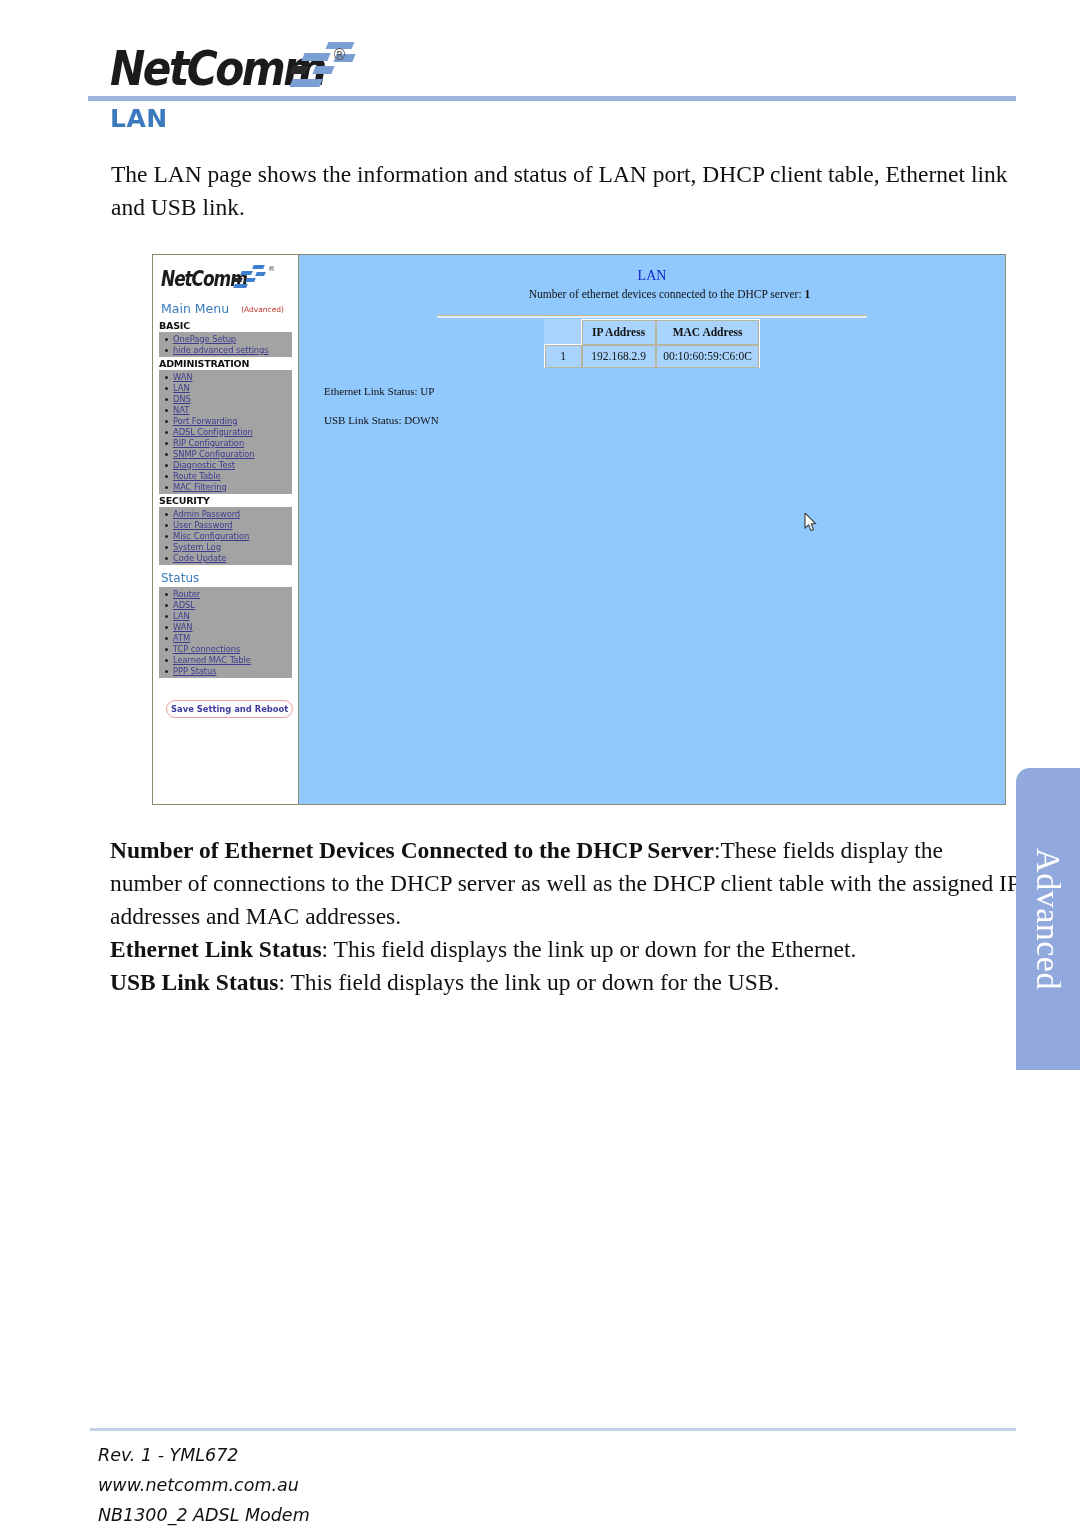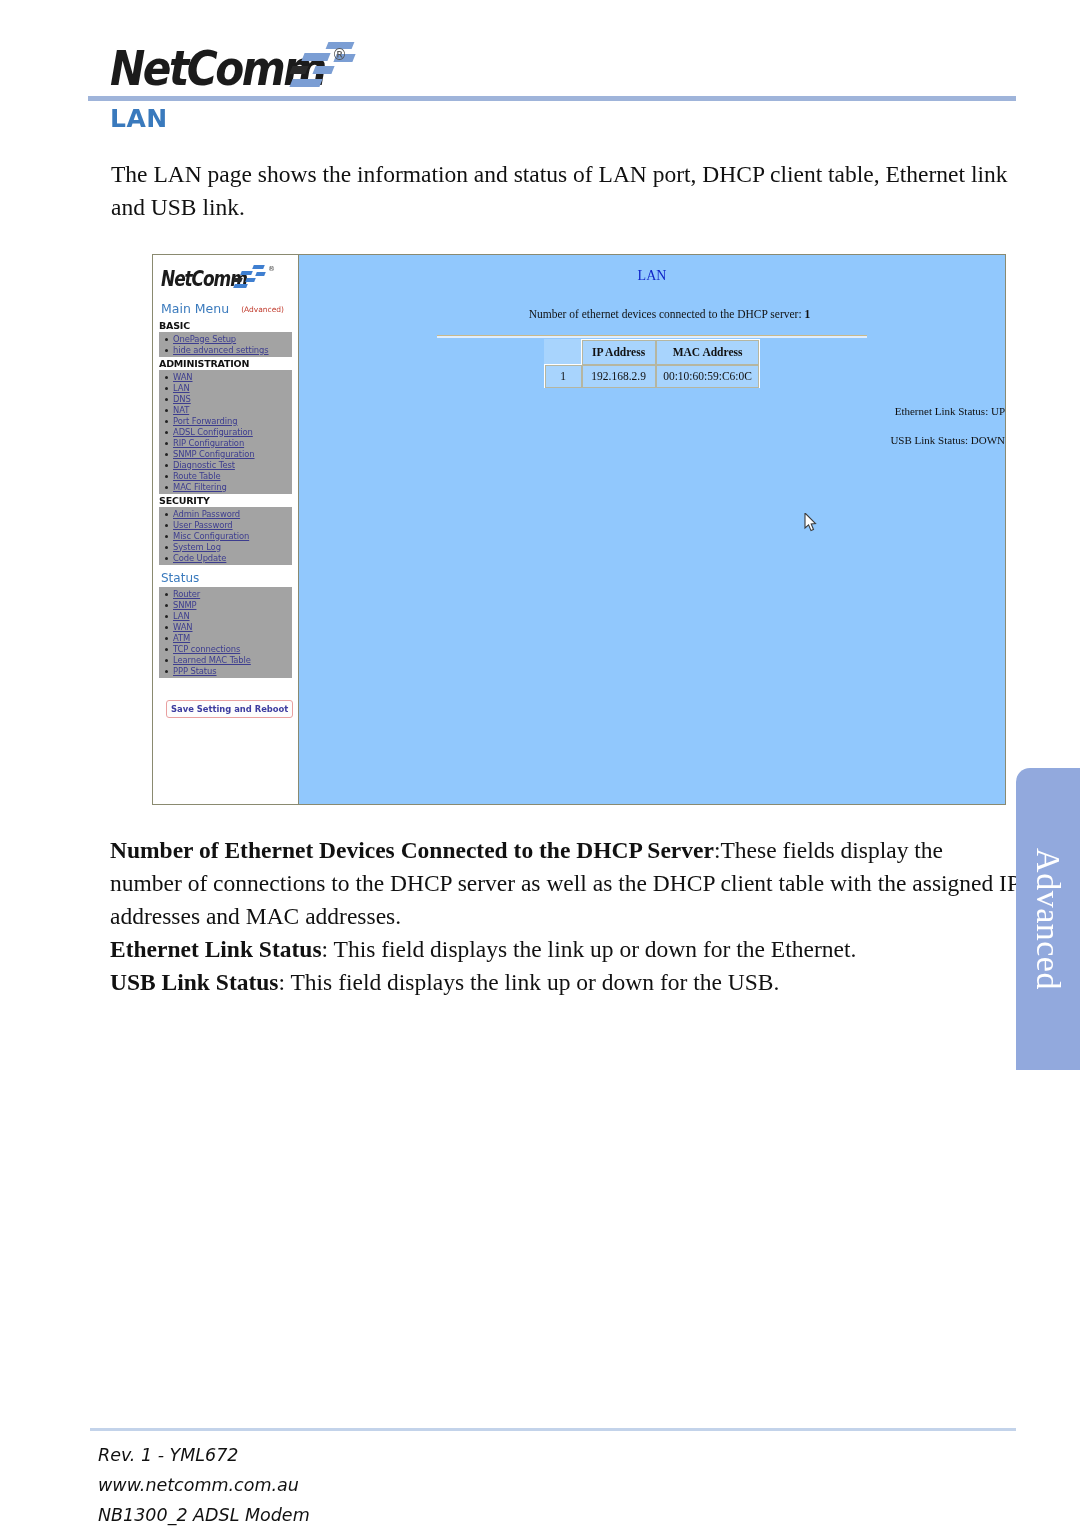--- a/index.html
+++ b/index.html
@@ -213,21 +213,21 @@
     margin: 20px 0 0 13px;
   }
   #save-reboot-button {
     display: inline-block;
     font-family: "DejaVu Sans", sans-serif;
     font-size: 8.4px;
     font-weight: bold;
     color: #3d3d9f;
     border: 1px solid #e9a0a0;
     background: #fdfdfd;
-    border-radius: 3px;
+    border-radius: 9px;
     padding: 3px 4px;
     white-space: nowrap;
   }
 
   
   #router-content {
     position: absolute;
     left: 146px; top: 0;
     right: 0; bottom: 0;
     background: #91c8fd;
@@ -236,21 +236,21 @@
     text-align: center;
     color: #1026c8;
     font-size: 14px;
     margin-top: 13px;
     font-family: "Liberation Serif", serif;
   }
   #dhcp-count-line {
     text-align: center;
     color: #111;
     font-size: 11.5px;
-    margin-top: 24px;
+    margin-top: 4px;
     padding-left: 35px;
   }
   #dhcp-count-line b { font-weight: bold; }
   #table-top-rule {
     width: 430px;
     height: 2px;
     background: #dfeeff;
     border-top: 1px solid #c9b98a;
     margin: 15px auto 0 auto;
   }
@@ -267,24 +267,25 @@
     font-family: "Liberation Serif", serif;
     color: #111;
     text-align: center;
     padding: 5px 7px;
     font-weight: normal;
   }
   #dhcp-table th { font-weight: bold; padding: 6px 10px; }
   #dhcp-table .idx-col { width: 22px; }
   #dhcp-table .blank-corner { border: none; outline: none; background: transparent; }
   #ethernet-status-line, #usb-status-line {
-    text-align: right;
+    text-align: left;
     font-size: 11px;
     color: #111;
     margin-top: 17px;
+    padding-left: 25px;
   }
   #mouse-cursor {
     position: absolute;
     left: 505px;
     top: 258px;
     width: 14px;
     height: 19px;
   }
 
   
@@ -422,21 +423,21 @@
       <a class="menu-item">Admin Password</a>
       <a class="menu-item">User Password</a>
       <a class="menu-item">Misc Configuration</a>
       <a class="menu-item">System Log</a>
       <a class="menu-item">Code Update</a>
     </div>
 
     <div id="status-heading">Status</div>
     <div class="menu-group">
       <a class="menu-item">Router</a>
-      <a class="menu-item">SNMP</a>
+      <a class="menu-item">ADSL</a>
       <a class="menu-item">LAN</a>
       <a class="menu-item">WAN</a>
       <a class="menu-item">ATM</a>
       <a class="menu-item">TCP connections</a>
       <a class="menu-item">Learned MAC Table</a>
       <a class="menu-item">PPP Status</a>
     </div>
 
     <div id="save-reboot-wrap">
       <span id="save-reboot-button">Save Setting and Reboot</span>

